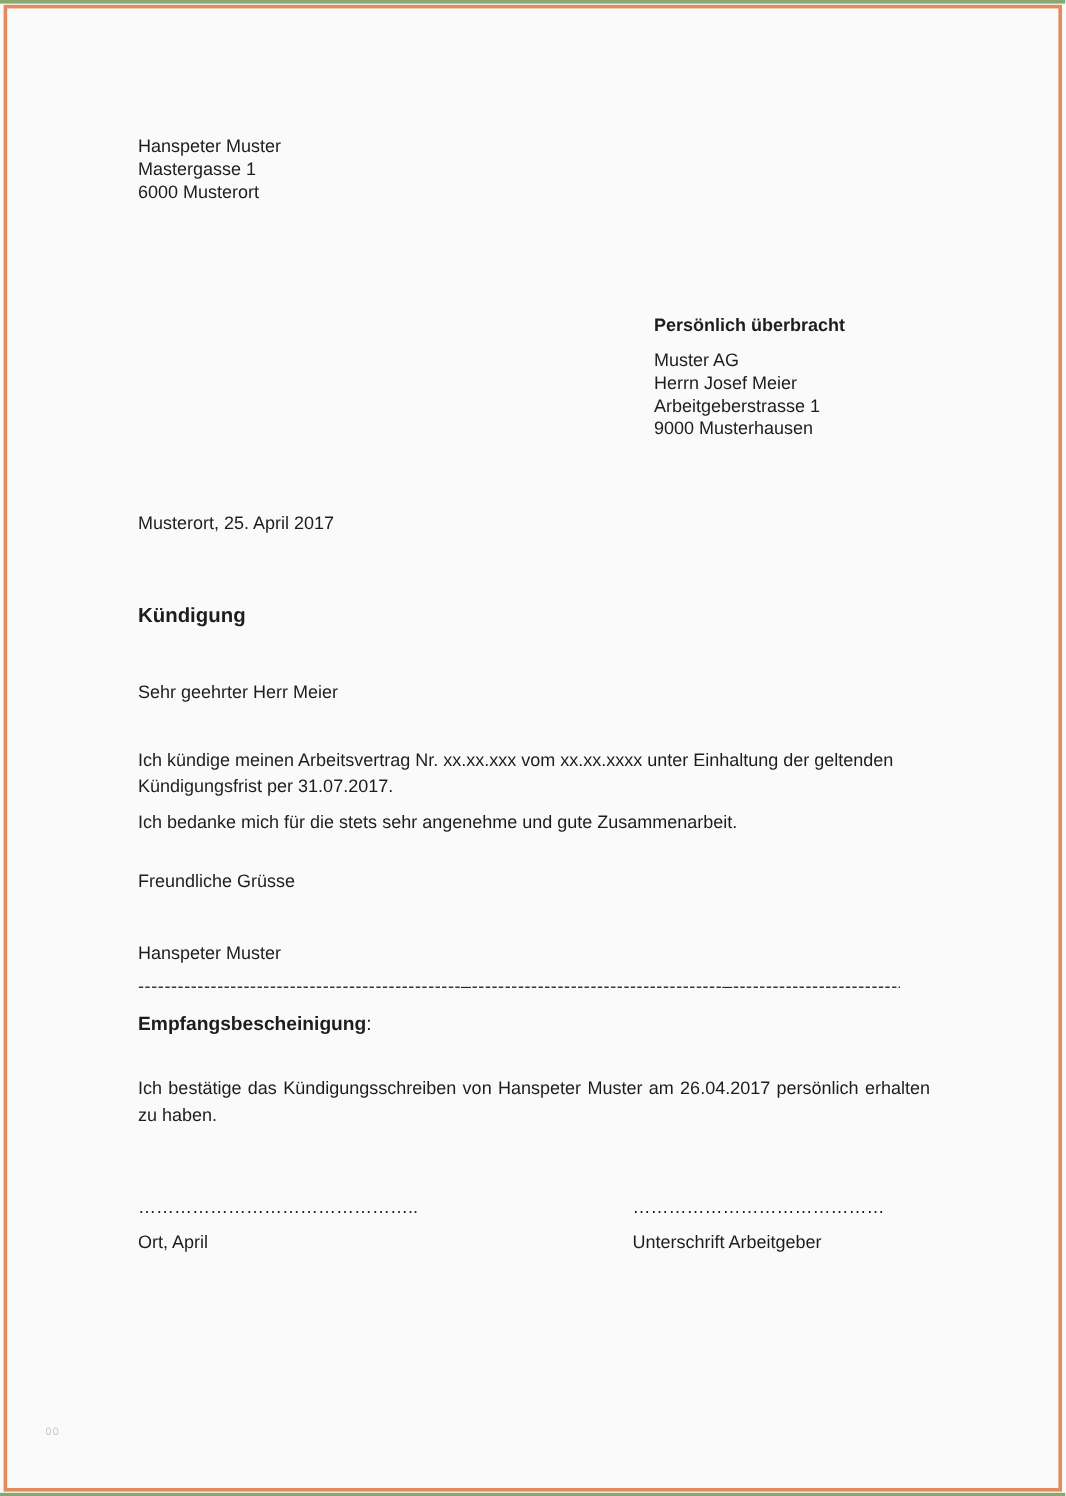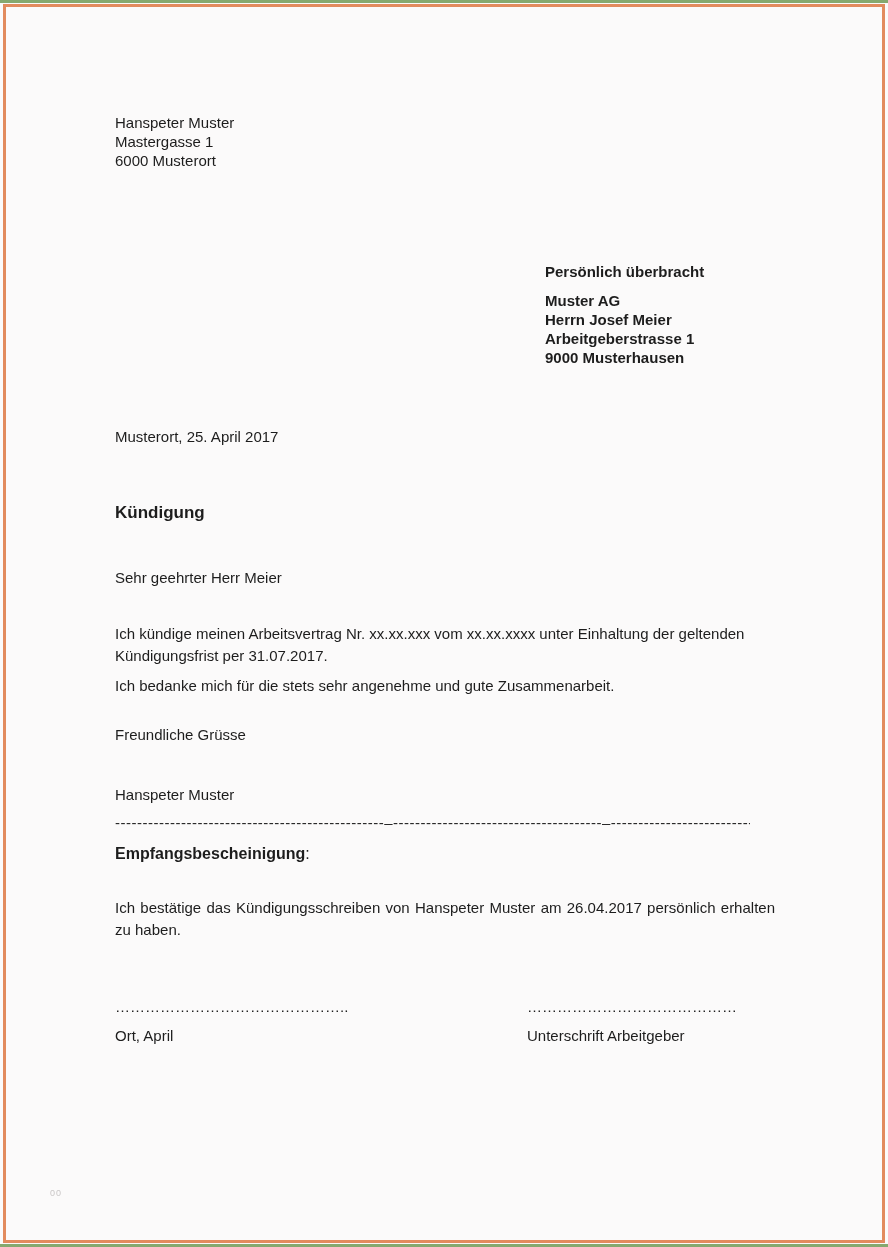--- a/index.html
+++ b/index.html
@@ -42,21 +42,21 @@
     padding: 113px 113px 0 115px;
     font-size: 15px;
     line-height: 19px;
   }
   .addr-line { display: block; }
   .recipient-block {
     margin-top: 92px;
     margin-left: 430px;
   }
   .delivery-note { font-weight: bold; }
-  .recipient-address { margin-top: 10px; font-weight: bold; }
+  .recipient-address { margin-top: 10px; }
   .date-line { margin-top: 60px; }
   .subject-heading {
     margin-top: 57px;
     font-size: 17px;
     font-weight: bold;
     line-height: 20px;
   }
   .salutation { margin-top: 45px; }
   .body-paragraphs { margin-top: 36px; }
   .body-paragraphs p {
@@ -94,21 +94,21 @@
   .signature-field-left { width: 412px; }
   .signature-field-right { flex: 1; }
   .signature-dots {
     white-space: nowrap;
     overflow: hidden;
     line-height: 19px;
   }
   .signature-label { margin-top: 10px; line-height: 19px; }
   .page-number {
     position: absolute;
-    left: 50px;
+    left: 38px;
     top: 1188px;
     font-size: 9px;
     color: #c9c7c7;
     letter-spacing: 1px;
   }
 </style>
 </head>
 <body>
 
 <div class="page">

